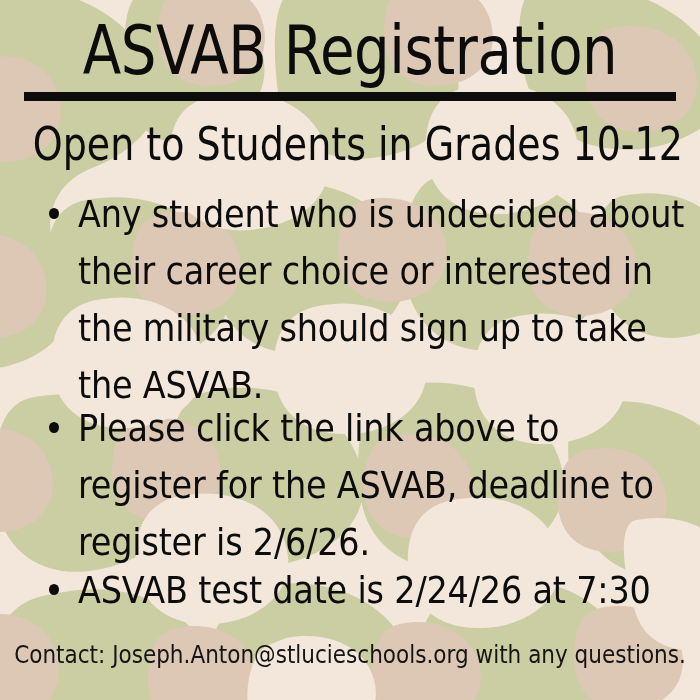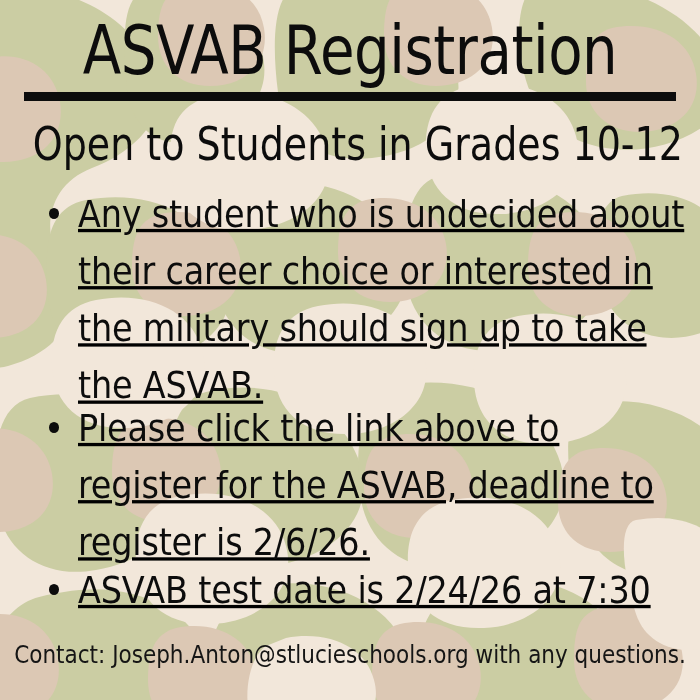--- a/index.html
+++ b/index.html
@@ -74,21 +74,20 @@
 
   
   .bullets {
     position: absolute;
     left: 40px;
     top: 186px;
     width: 648px;
     margin: 0;
     padding: 0;
     list-style: none;
-    text-decoration: underline;
   }
   .bullet {
     position: relative;
     padding-left: 38px;
     margin: 0 0 6px 0;
     font-size: 33.5px;
     line-height: 52px;
     color: #0c0c0c;
     transform: scaleY(1.1);
     transform-origin: 0 0;

